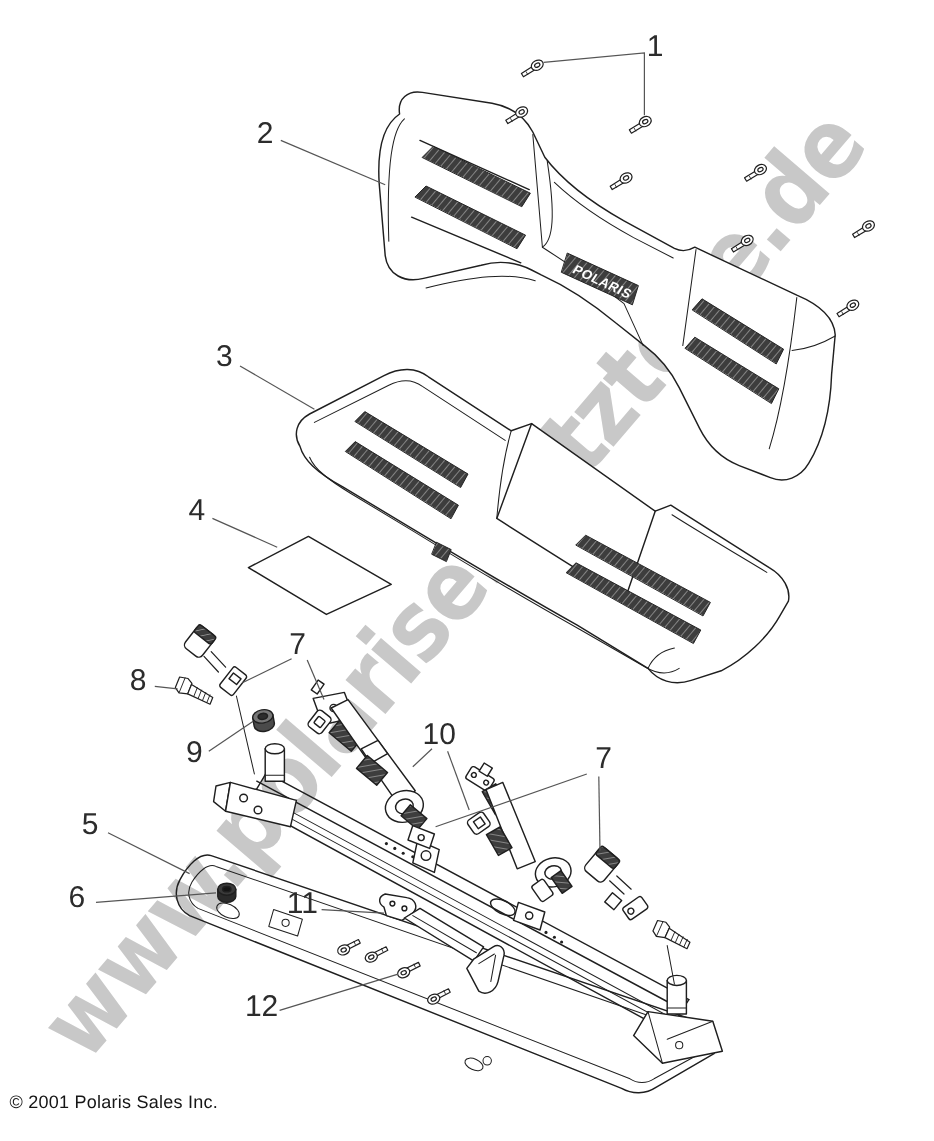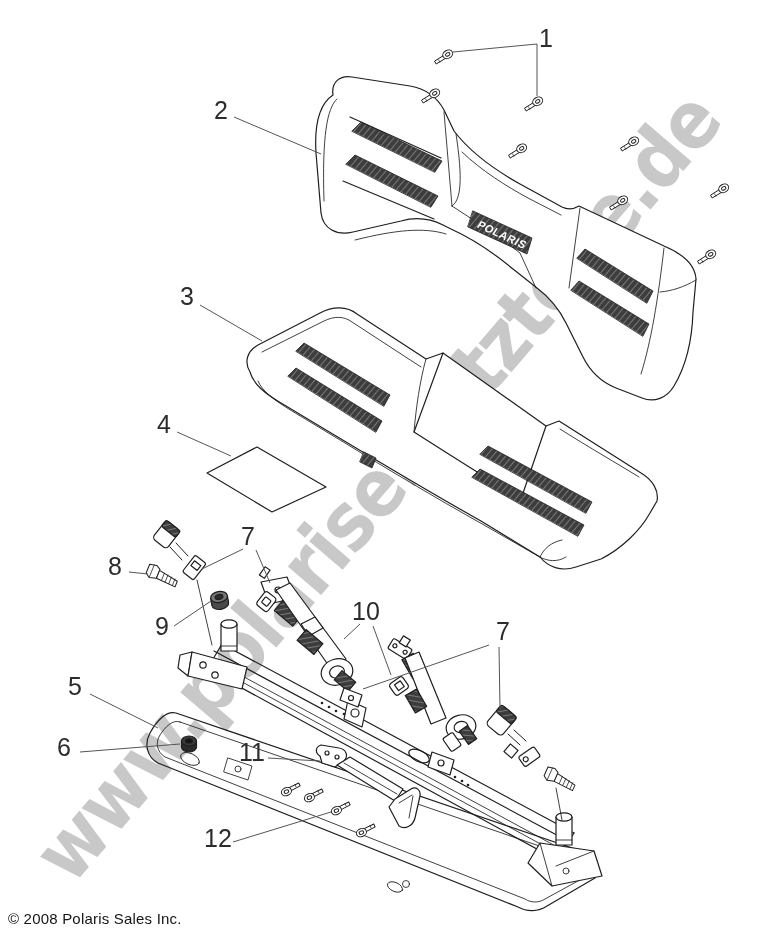--- a/index.html
+++ b/index.html
@@ -302,14 +302,14 @@
     <text class="co" x="248" y="545">7</text>
     <text class="co" x="115" y="575">8</text>
     <text class="co" x="162" y="635">9</text>
     <text class="co" x="366" y="620">10</text>
     <text class="co" x="503" y="640">7</text>
     <text class="co" x="252" y="761">11</text>
     <text class="co" x="218" y="847">12</text>
   </g>
 </svg>
 
-<div class="copyright">© 2008 Polaris Sales Inc.</div>
+<div class="copyright">© 2001 Polaris Sales Inc.</div>
 </div>
 
 </body></html>

